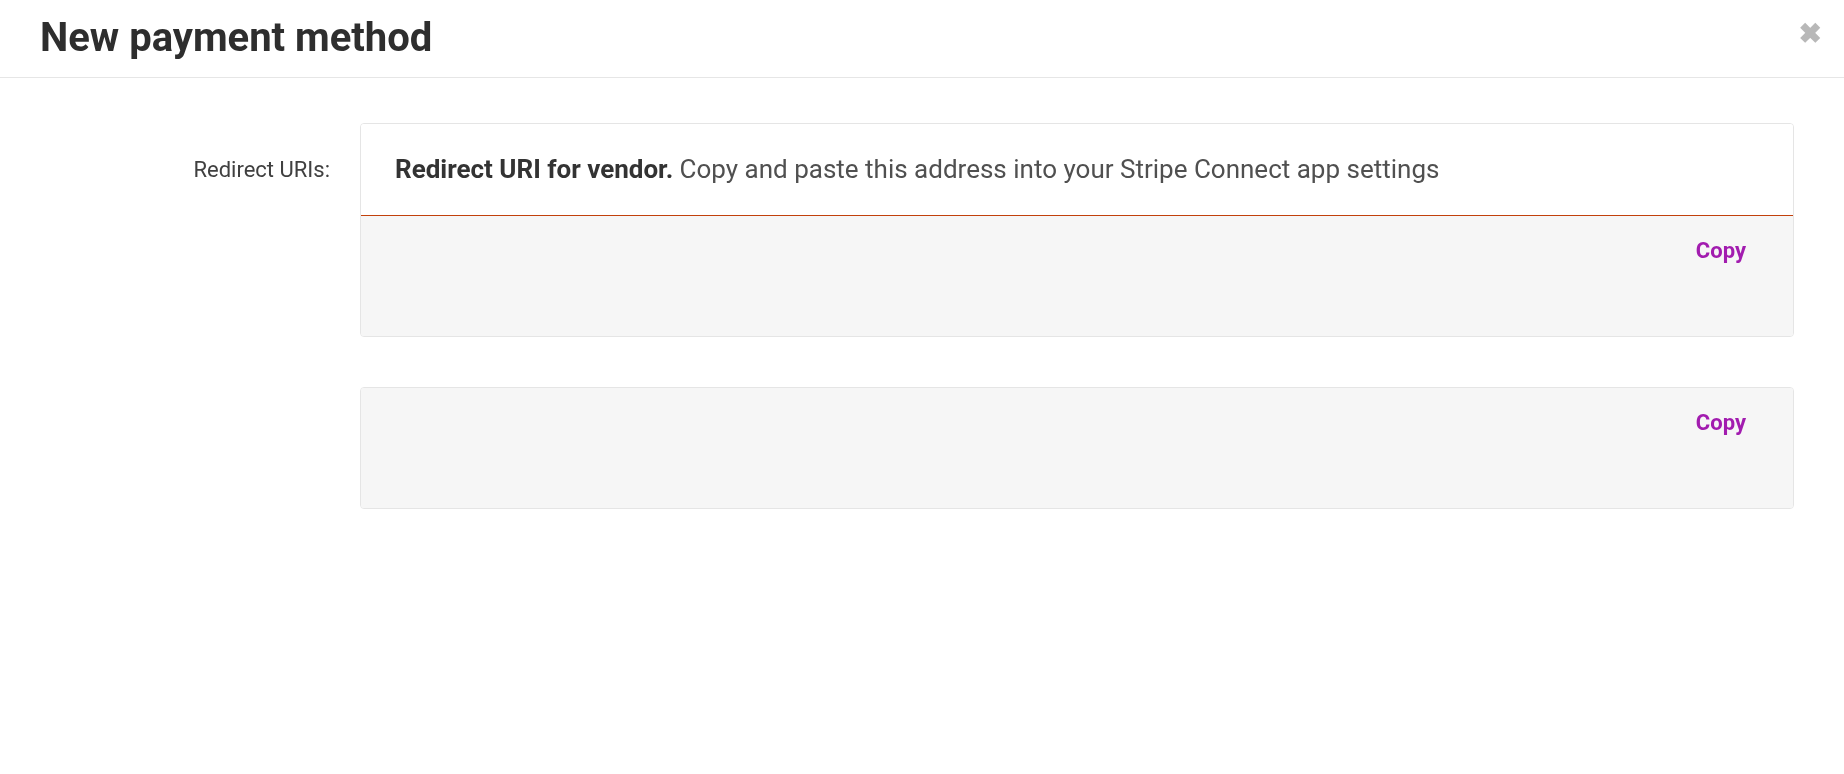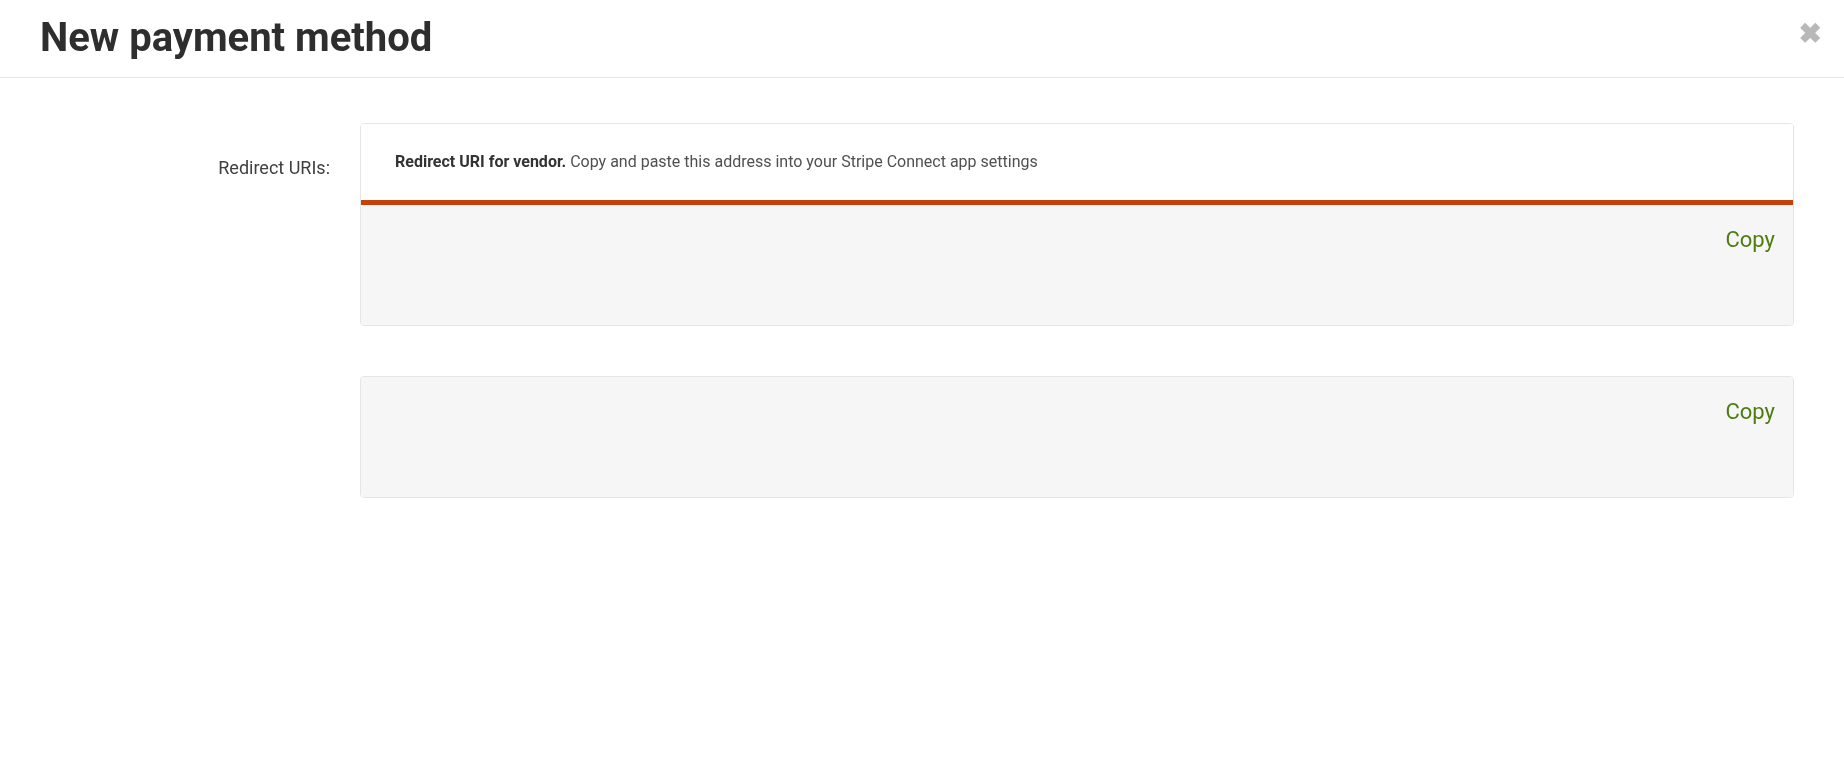--- a/index.html
+++ b/index.html
@@ -58,53 +58,53 @@
     .field-row {
       display: flex;
       align-items: flex-start;
       padding: 18px 30px 0 30px;
     }
     .field-label {
       width: 330px;
       text-align: right;
       padding-right: 30px;
       padding-top: 34px;
-      font-size: 18px;
+      font-size: 22px;
       color: #404040;
     }
     .field-value { flex: 1; padding-right: 20px; }
     .uri-block {
       border: 1px solid #e5e5e5;
       border-radius: 4px;
       margin-bottom: 50px;
       overflow: hidden;
     }
     .uri-header {
       background: #fff;
       padding: 26px 34px;
-      font-size: 16px;
+      font-size: 26px;
       color: #505050;
       line-height: 1.5;
-      border-bottom: 5px solid #c2410c;
+      border-bottom: 1px solid #c2410c;
     }
     .uri-header strong { font-weight: 700; color: #333; }
     .uri-body {
       background: #f6f6f6;
       padding: 22px 34px 60px 34px;
       position: relative;
       min-height: 120px;
     }
     .copy-link {
       position: absolute;
       top: 22px;
-      right: 18px;
+      right: 47px;
       font-size: 22px;
-      color: #4d7c0f;
+      color: #a21caf;
       cursor: pointer;
-      font-weight: 400;
+      font-weight: 700;
     }
     .uri-text {
       font-family: "SFMono-Regular", Consolas, "Liberation Mono", Menlo, Courier, monospace;
       font-size: 23px;
       color: #404040;
       margin-top: 32px;
       line-height: 1.65;
       word-break: break-all;
       letter-spacing: 0.2px;
     }

